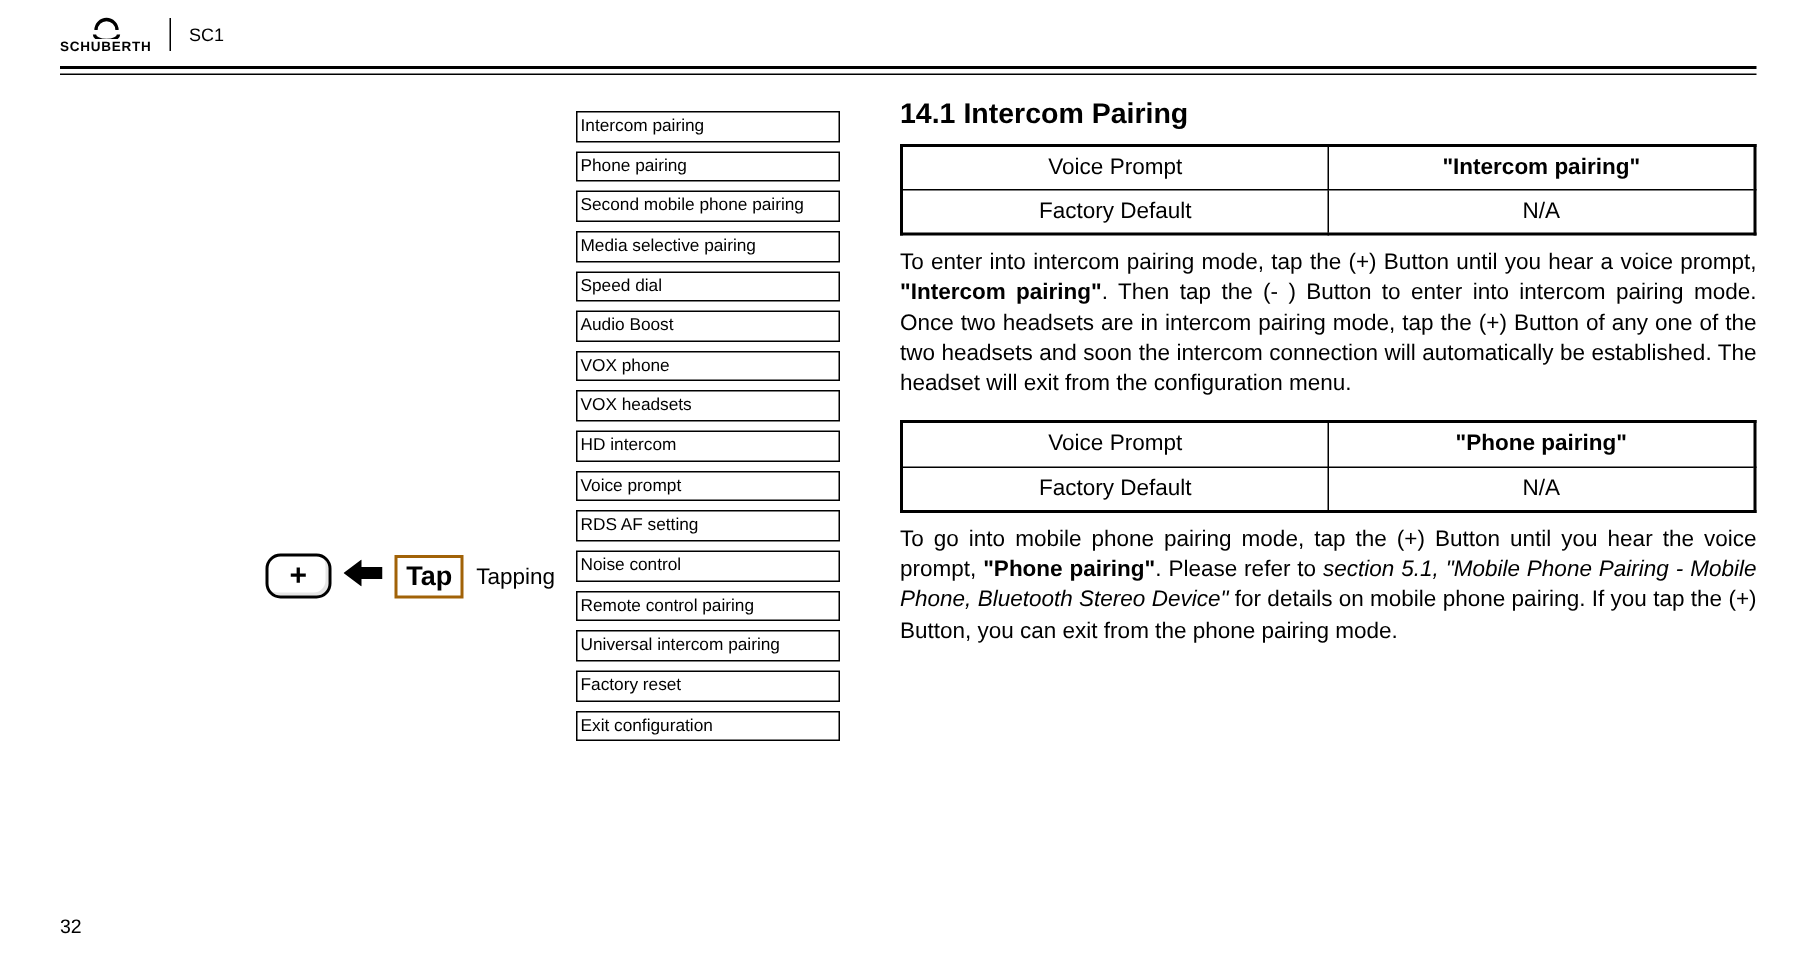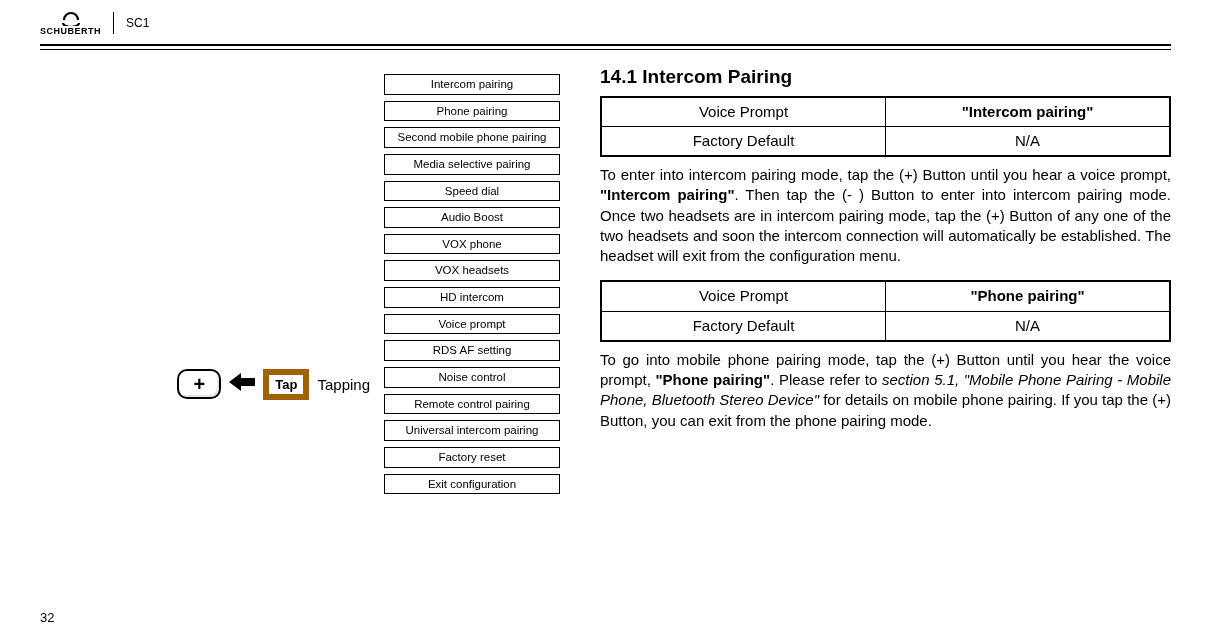--- a/index.html
+++ b/index.html
@@ -85,37 +85,36 @@
     justify-content: center;
     font-size: 20px;
     font-weight: bold;
     box-shadow: inset -2px -2px 0 rgba(0,0,0,0.1);
   }
   .arrow {
     font-size: 22px;
     font-weight: bold;
   }
   .tap-box {
-    border: 6px solid #a16207;
+    border: 2px solid #a16207;
     padding: 2px 6px;
-    font-size: 13px;
+    font-size: 18px;
     font-weight: bold;
   }
   .tap-label {
     font-size: 15px;
   }
   .menu-list {
     display: flex;
     flex-direction: column;
     gap: 6px;
   }
   .menu-item {
     border: 1px solid #000;
     width: 170px;
-    text-align: center;
     font-size: 11.5px;
     padding: 3px 2px;
     line-height: 1.1;
   }
   .right-col {
     flex: 1;
     font-size: 15px;
     line-height: 1.35;
   }
   .sec-title {

